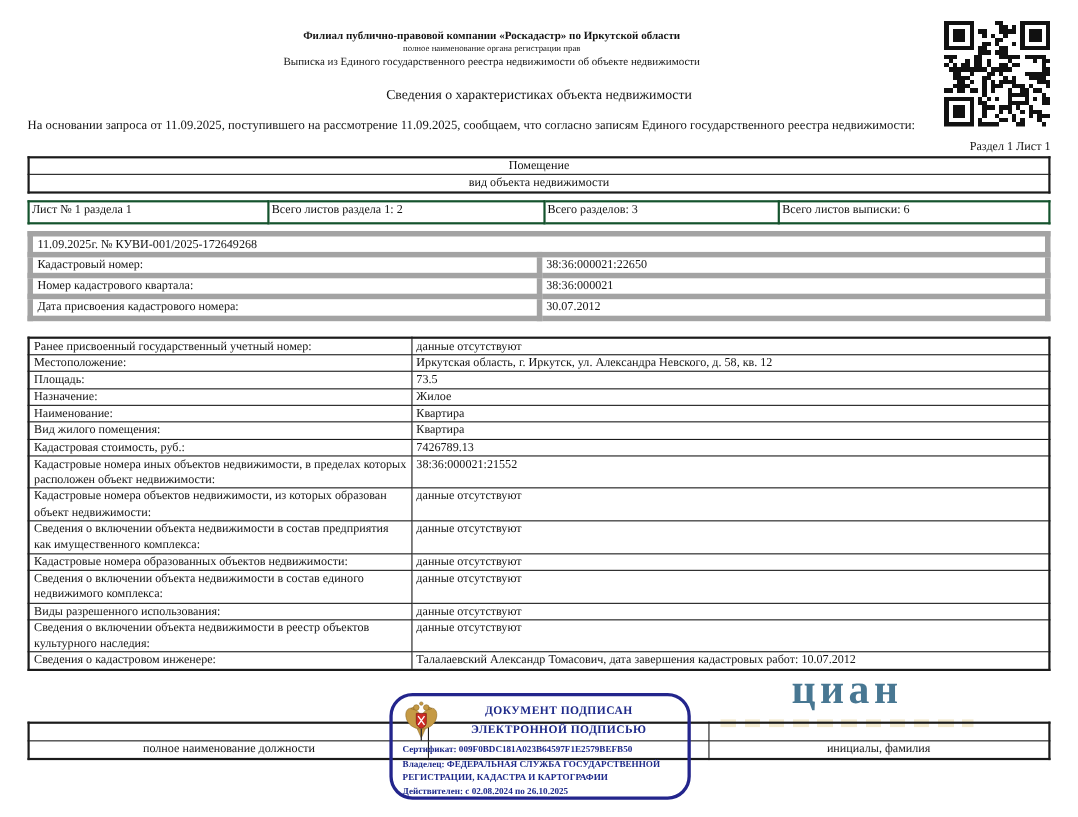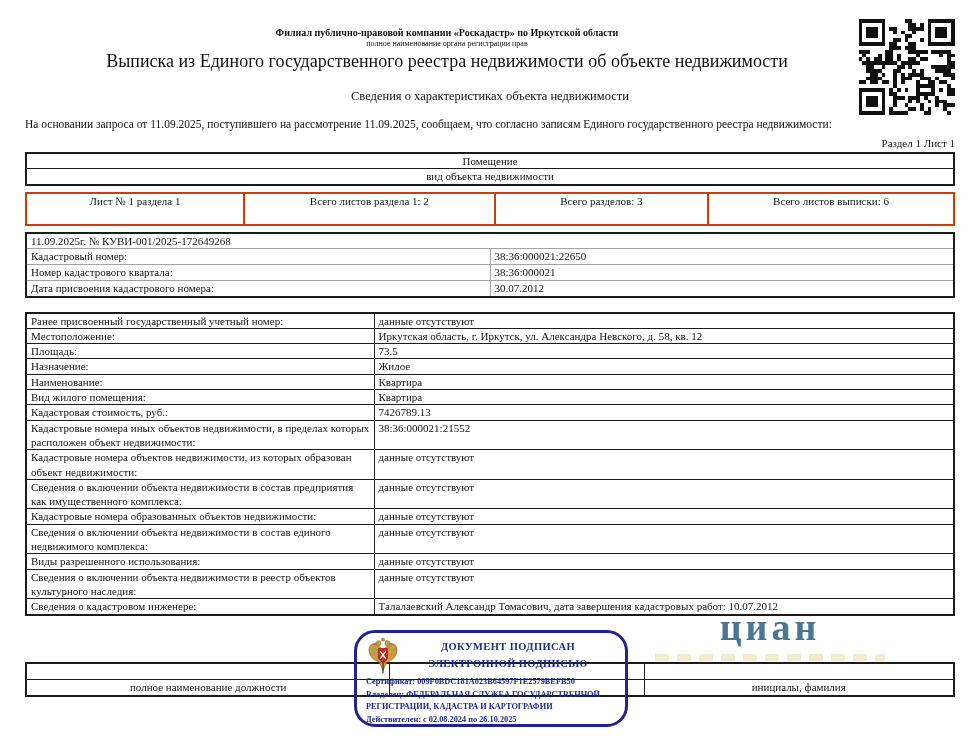--- a/index.html
+++ b/index.html
@@ -14,37 +14,37 @@
   .content { position: absolute; left: 25px; top: 0; width: 930px; z-index: 1; }
 
   
   .header-top { text-align: center; padding-right: 86px; }
   .org-name {
     margin-top: 27px;
     font-size: 10px; font-weight: bold;
     text-underline-offset: 2px;
   }
   .org-caption { font-size: 8px; margin-top: 1px; }
-  .doc-title { font-size: 18px; margin-top: 3px; }
+  .doc-title { font-size: 10px; margin-top: 3px; }
   .section-title { text-align: center; font-size: 12.5px; margin-top: 17px; }
   .request-line { font-size: 11.5px; margin-top: 14px; text-align: left; }
   .section-sheet { font-size: 11px; text-align: right; margin-top: 7px; }
 
   
   table { border-collapse: collapse; width: 100%; table-layout: fixed; }
   td { font-size: 11px; line-height: 1.3; vertical-align: top; }
 
   .tblA { margin-top: 3px; border: 2px solid #1b1b1b; }
   .tblA td { border: 1px solid #1b1b1b; text-align: center; padding: 0 16px; height: 15px; }
 
   .tblB { margin-top: 6px; border: 2px solid #1b1b1b; }
-  .tblB td { border: 2px solid #c2410c; text-align: center; padding: 0 2px; height: 32px; }
+  .tblB td { border: 2px solid #14532d; text-align: left; padding: 0 2px; height: 20px; }
 
   .tblC { margin-top: 6px; border: 2px solid #1b1b1b; }
-  .tblC td { border: 1px solid #a3a3a3; padding: 0 4px; height: 16px; margin-left: 13px; }
+  .tblC td { border: 5px solid #a3a3a3; padding: 0 4px; height: 16px; margin-left: 13px; }
 
   .tblD { margin-top: 14px; border: 2px solid #1b1b1b; }
   .tblD td { border: 1px solid #1b1b1b; padding: 0 4px; }
 
   .lbl { width: 37.5%; }
   .val { width: 62.5%; }
 
   
   .sig { margin-top: 46px; border: 2px solid #1b1b1b; }
   .sig td { border: 1px solid #1b1b1b; text-align: center; }

